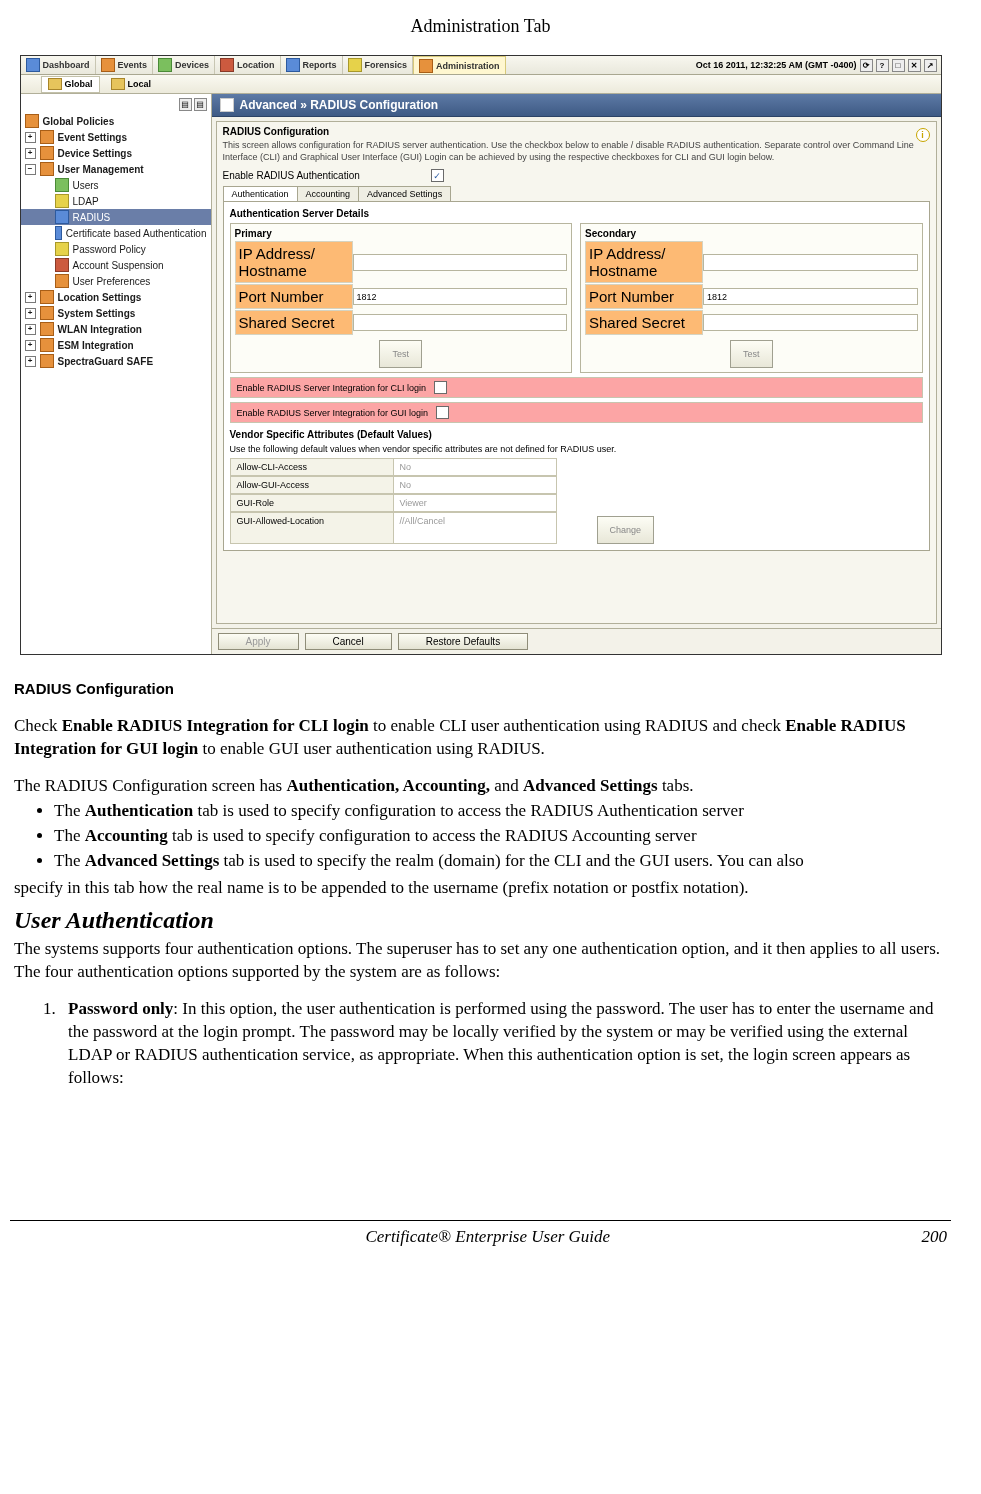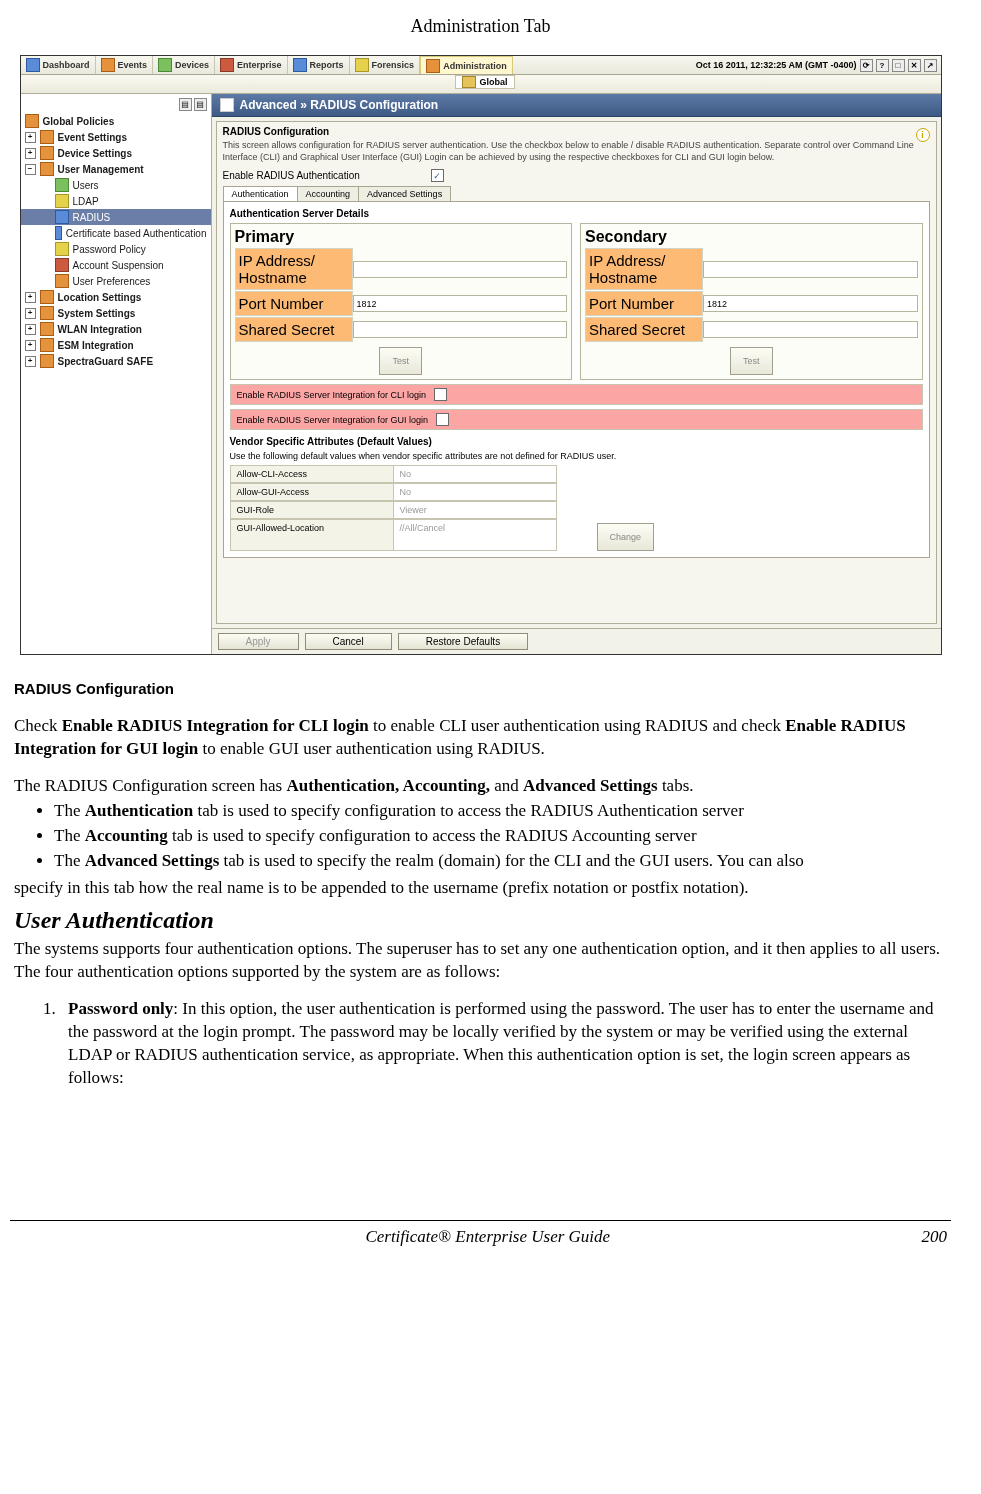--- a/index.html
+++ b/index.html
@@ -69,23 +69,22 @@
     font-size: 8px;
     background: #eee;
     border: 1px solid #888;
   }
   .subbar {
     display: flex;
     align-items: center;
     background: linear-gradient(#faf9f1, #eceadb);
     border-bottom: 1px solid #b1af99;
     height: 18px;
-    padding-left: 9px;
+    padding-left: 20px;
     gap: 4px;
-    flex-direction: column;
   }
   .subbar-btn {
     display: flex;
     align-items: center;
     gap: 3px;
     padding: 0 6px;
     height: 15px;
     border: 1px solid transparent;
     font-size: 9px;
     font-weight: bold;
@@ -163,21 +162,21 @@
   .inner-tab {
     padding:2px 8px;font-size:9px;border:1px solid #a8a690;border-bottom:none;background:#efeee3;margin-right:-1px;cursor:pointer;
   }
   .inner-tab.active { background:#fff; position:relative; z-index:1;}
   .inner-pane { border:1px solid #a8a690; background:#fff; padding:6px; }
   .fieldset-title{font-weight:bold;font-size:10px;margin:0 0 4px 0;}
   .two-col { display:flex; gap:8px; }
   .col {
     flex:1;border:1px solid #b7b59e;background:#fdfdf7;padding:4px;
   }
-  .col-title{font-weight:bold;font-size:16px;margin-bottom:2px;}
+  .col-title{font-weight:bold;font-size:10px;margin-bottom:2px;}
   .field-row{display:flex;align-items:center;margin:1px 0;}
   .field-label{width:110px;font-size:15px;padding:3px;border:1px solid #d5d3c1;background:#fdba74;}
   .field-input{flex:1;border:1px solid #b7b59e;height:15px;background:#fff;padding:0 3px;font-size:9px;}
   .small-btn{
     display:inline-block;padding:8px 12px;border:1px solid #a0a090;background:linear-gradient(#fdfdf5,#e8e7d8);font-size:9px;color:#888;margin:4px 0 0 0;cursor:default;
   }
   .cb-row{display:flex;align-items:center;gap:8px;background:#fca5a5;border:1px solid #c7c5af;padding:3px 6px;margin:4px 0;font-size:9px;}
   .vendor-table{margin-top:4px;}
   .vrow{display:flex;}
   .vcell-label{width:150px;border:1px solid #c7c5af;padding:3px 6px;font-size:9px;background:#f4f3e8;}
@@ -224,21 +223,21 @@
       <div class="top-tab">
           <span class="mini-icon orange"></span>
           <span>Events</span>
         </div>
       <div class="top-tab">
           <span class="mini-icon green"></span>
           <span>Devices</span>
         </div>
       <div class="top-tab">
           <span class="mini-icon red"></span>
-          <span>Enterprise</span>
+          <span>Location</span>
         </div>
       <div class="top-tab">
           <span class="mini-icon blue"></span>
           <span>Reports</span>
         </div>
       <div class="top-tab">
           <span class="mini-icon yellow"></span>
           <span>Forensics</span>
         </div>
       <div class="top-tab active">

